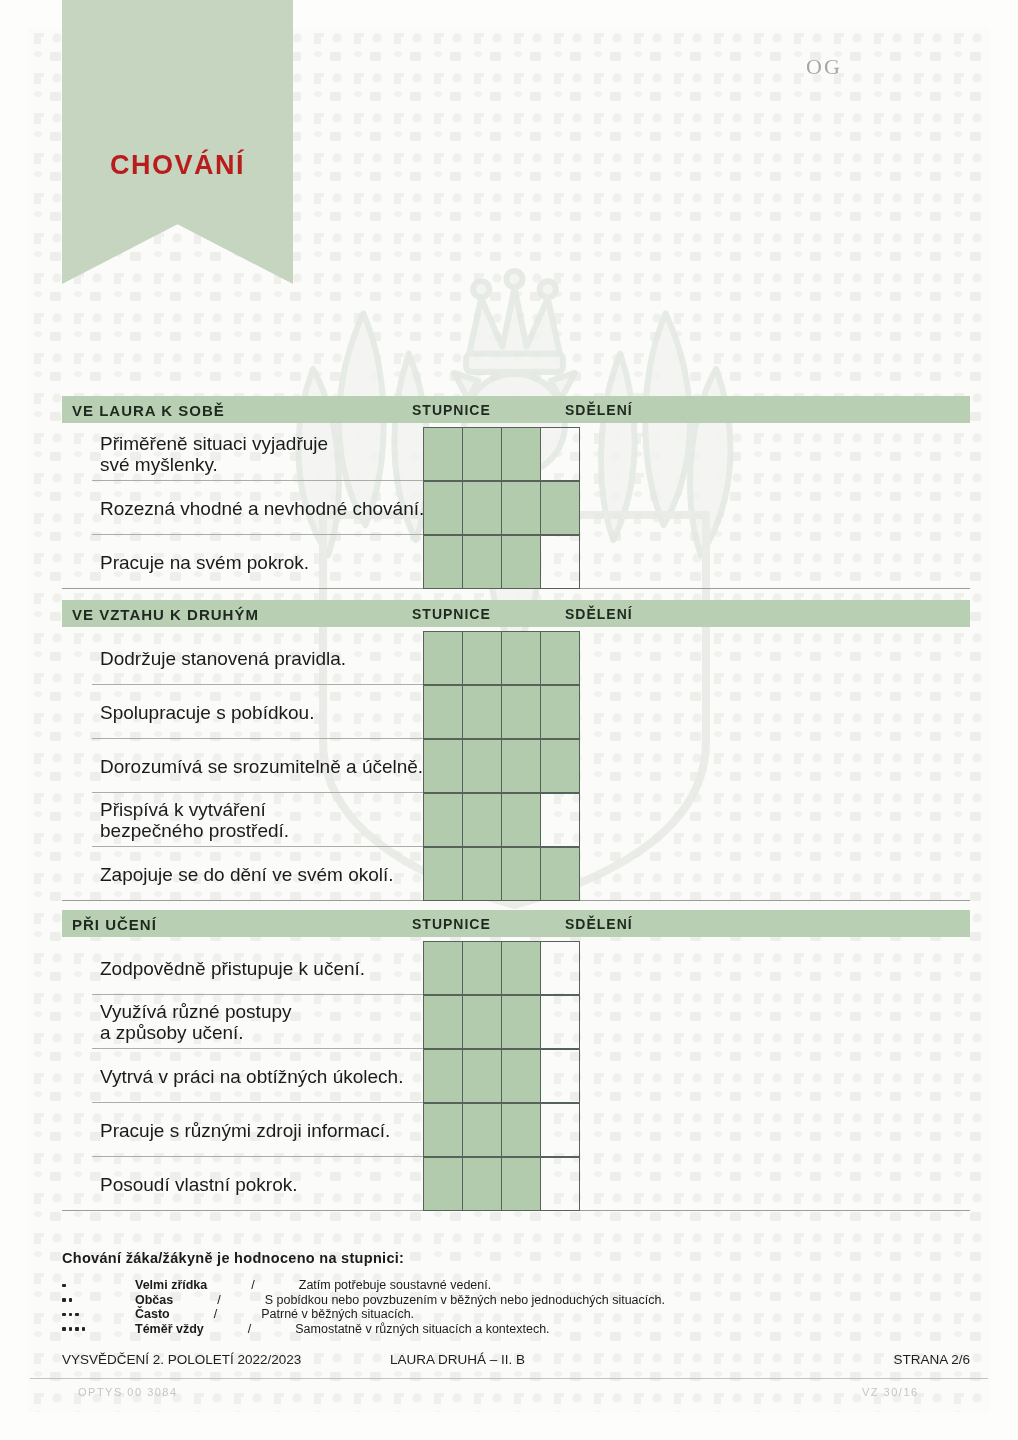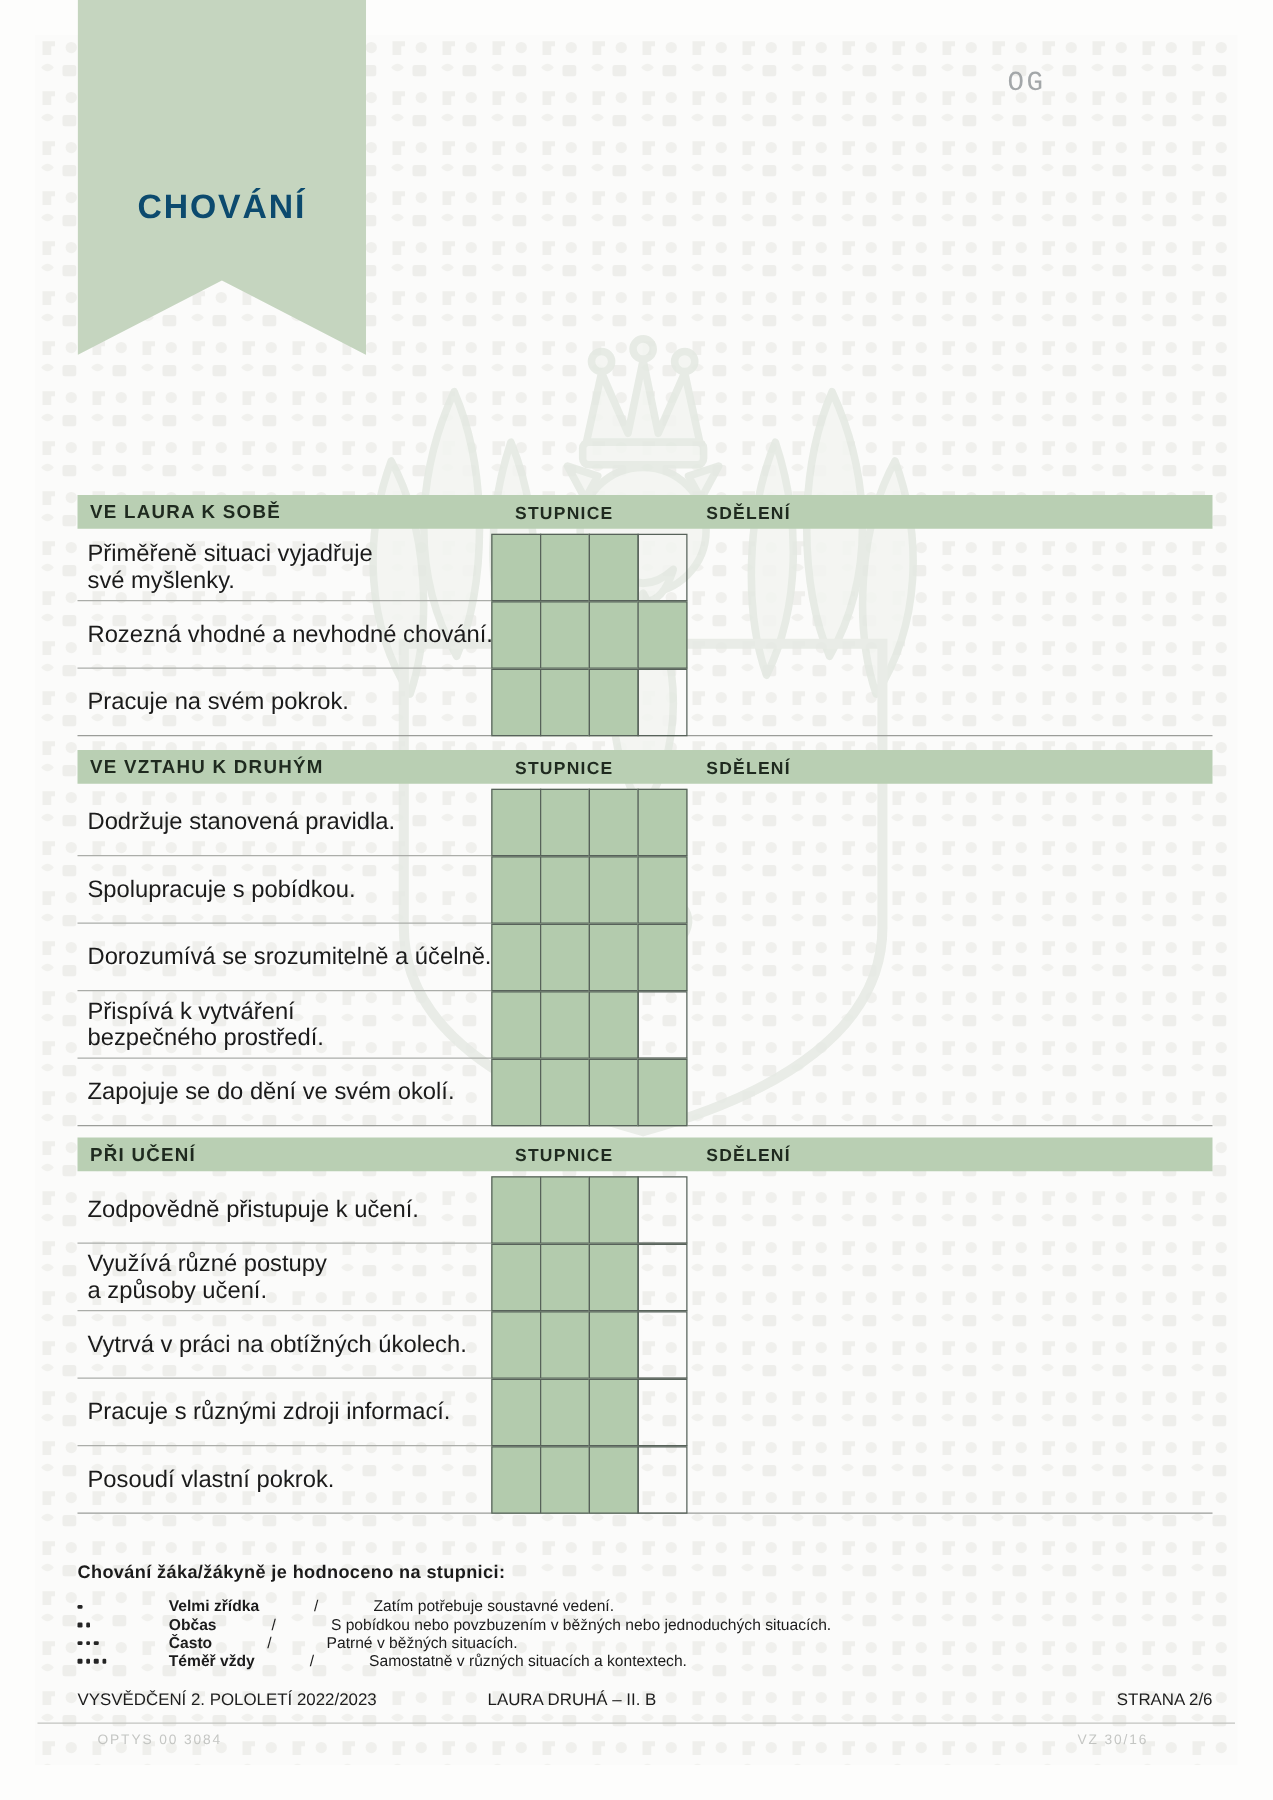--- a/index.html
+++ b/index.html
@@ -14,37 +14,37 @@
   .texture{position:absolute;left:28px;top:28px;width:962px;height:1384px;z-index:0;}
   .emblem{position:absolute;left:242px;top:258px;width:545px;height:655px;z-index:1;opacity:.85;}
   
   .ribbon{
     position:absolute;left:62px;top:0;width:231px;height:284px;z-index:3;
     background:var(--ribbon,#c5d5bf);
     clip-path:polygon(0 0,100% 0,100% 100%,50% 79%,0 100%);
   }
   .ribbon-title{
     padding-top:150px;text-align:center;
-    font-size:27px;font-weight:bold;letter-spacing:1.5px;color:#0c4a6e;
+    font-size:27px;font-weight:bold;letter-spacing:1.5px;color:#b91c1c;
   }
   .corner-mark{
     position:absolute;left:806px;top:54px;z-index:2;
-    font-family:Liberation Mono, monospace;
+    font-family:Liberation Serif, serif;
     font-size:22px;letter-spacing:2px;color:#a3a7a9;
   }
   
   .table{position:absolute;left:62px;width:908px;z-index:3;}
   .band{height:27px;background:var(--band,#b9cfb3);position:relative;}
   .band span{position:absolute;top:50%;transform:translateY(-50%);
     font-weight:bold;color:var(--band_text,#1f2a1f);white-space:nowrap;}
   .sec-title{left:10px;font-size:15px;letter-spacing:1px;}
   .col-scale{left:338px;font-size:14px;letter-spacing:1px;margin-left:12px;}
   .col-msg{left:503px;font-size:14px;letter-spacing:1px;}
   .rows{margin-top:4px;width:488px;position:relative;}
-  .row{position:relative;height:53px;border-bottom:1px solid var(--row_line,#abada9);}
+  .row{position:relative;height:53px;border-bottom:1px solid var(--row_line,#abada9);margin-left:30px;}
   .row:last-child{border-bottom:none;}
   .label{
     position:absolute;left:8px;top:50%;transform:translateY(-50%);
     font-size:19px;line-height:21px;color:var(--text,#1b1b1b);white-space:pre-line;
   }
   .cells{position:absolute;left:331px;top:0;bottom:-1px;width:157px;display:flex;}
   .cell{flex:1;border:1px solid var(--cell_border,#57625a);margin-left:-1px;background:transparent;}
   .cell:first-child{margin-left:0;}
   .cell.filled{background:var(--cell_fill,#b3cbad);}
   .tbl-bottom{width:908px;height:0;border-top:1px solid var(--table_bottom,#9b9d99);}

